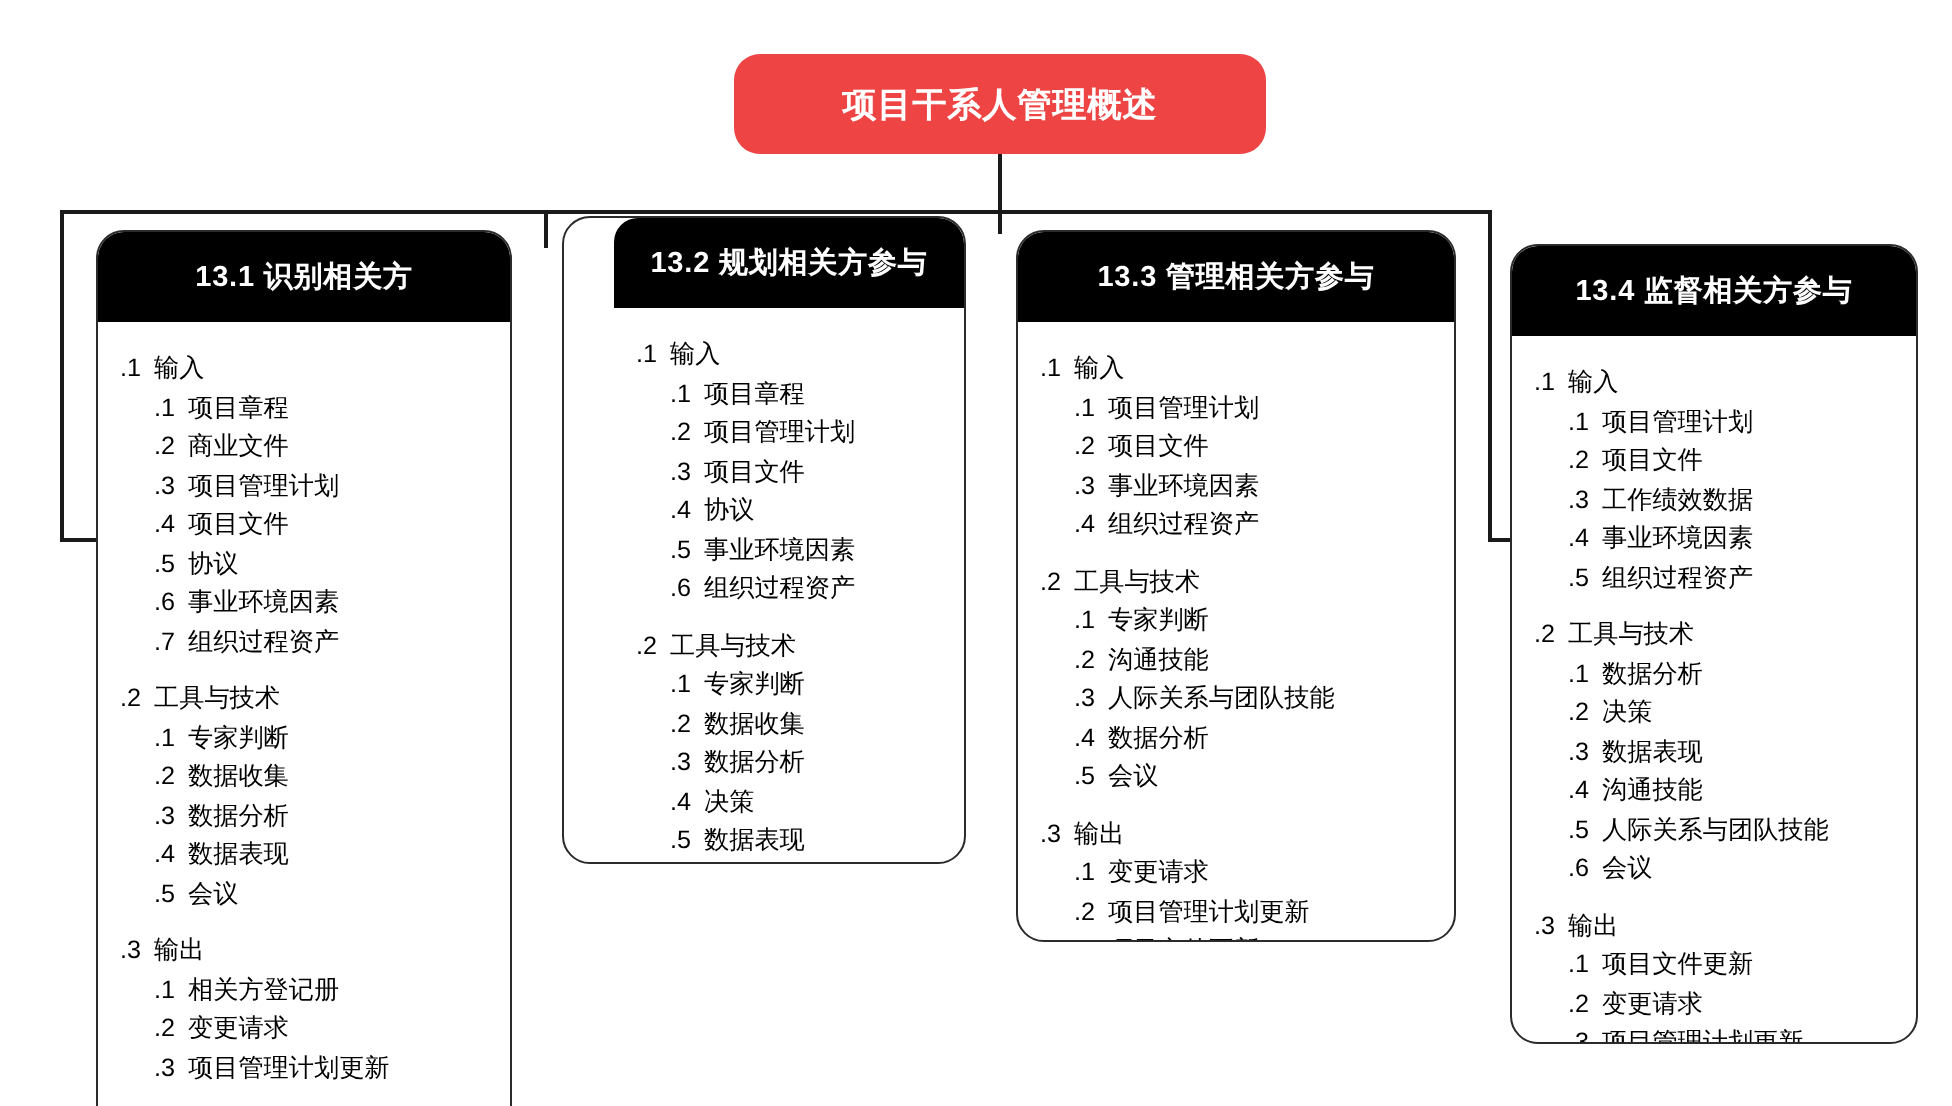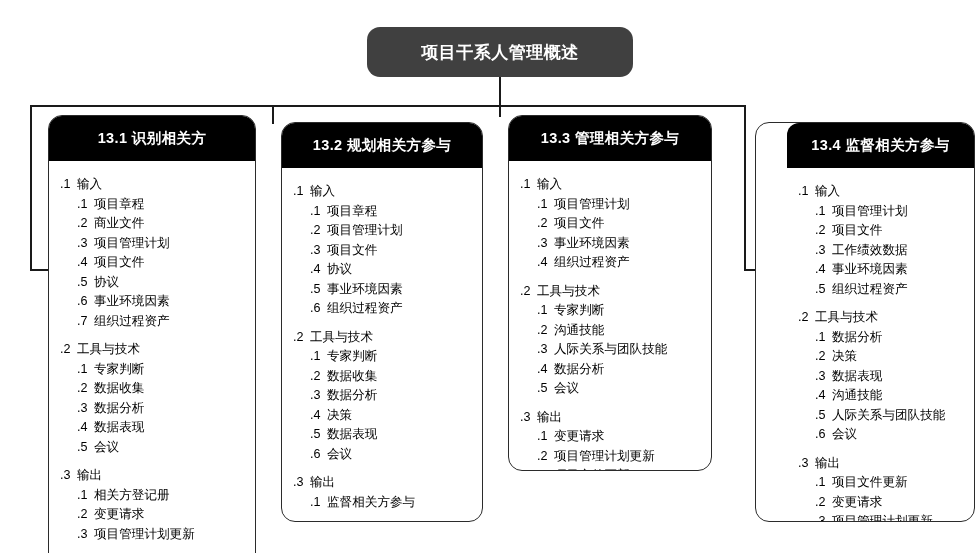--- a/index.html
+++ b/index.html
@@ -28,21 +28,21 @@
   .conn-v { width: 2px; }
   .conn-h { height: 2px; }
 
   
   #root-node {
     position: absolute;
     left: 367px;
     top: 27px;
     width: 266px;
     height: 50px;
-    background: #404040;
+    background: #ef4444;
     border-radius: 13px;
     display: flex;
     align-items: center;
     justify-content: center;
     z-index: 5;
   }
   #root-node .root-title {
     color: #ffffff;
     font-size: 17px;
     font-weight: bold;
@@ -207,21 +207,21 @@
               <span class="num">.2</span>
               <span class="txt">变更请求</span>
             </div>
             <div class="sub-item">
               <span class="num">.3</span>
               <span class="txt">项目管理计划更新</span>
             </div>
           </div>
         </div>
       </div>
-      <div class="card" style="left: 281px; top: 122px; width: 202px; height: 400px;">
+      <div class="card" style="left: 281px; top: 108px; width: 202px; height: 324px; padding-left: 25px;">
         <div class="card-header">
           <span class="card-title">13.2 规划相关方参与</span>
         </div>
         <div class="card-body">
           <div class="group">
             <div class="group-head">
               <span class="num">.1</span>
               <span class="txt">输入</span>
             </div>
             <div class="sub-item">
@@ -284,21 +284,21 @@
               <span class="num">.3</span>
               <span class="txt">输出</span>
             </div>
             <div class="sub-item">
               <span class="num">.1</span>
               <span class="txt">监督相关方参与</span>
             </div>
           </div>
         </div>
       </div>
-      <div class="card" style="left: 508px; top: 115px; width: 204px; height: 356px;">
+      <div class="card" style="left: 508px; top: 115px; width: 220px; height: 356px;">
         <div class="card-header">
           <span class="card-title">13.3 管理相关方参与</span>
         </div>
         <div class="card-body">
           <div class="group">
             <div class="group-head">
               <span class="num">.1</span>
               <span class="txt">输入</span>
             </div>
             <div class="sub-item">
@@ -357,21 +357,21 @@
               <span class="num">.2</span>
               <span class="txt">项目管理计划更新</span>
             </div>
             <div class="sub-item">
               <span class="num">.3</span>
               <span class="txt">项目文件更新</span>
             </div>
           </div>
         </div>
       </div>
-      <div class="card" style="left: 755px; top: 122px; width: 220px; height: 400px; padding-left: 31px;">
+      <div class="card" style="left: 755px; top: 122px; width: 204px; height: 400px;">
         <div class="card-header">
           <span class="card-title">13.4 监督相关方参与</span>
         </div>
         <div class="card-body">
           <div class="group">
             <div class="group-head">
               <span class="num">.1</span>
               <span class="txt">输入</span>
             </div>
             <div class="sub-item">

